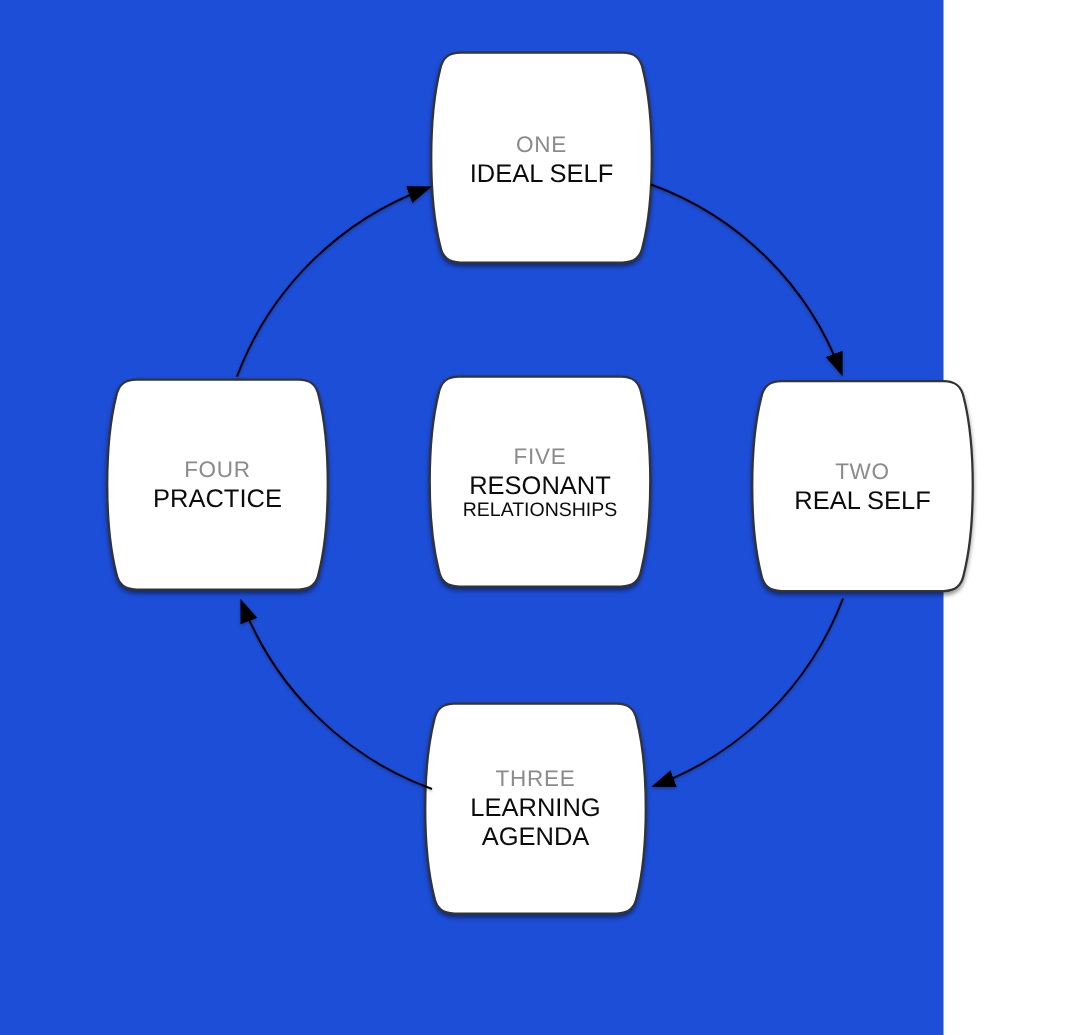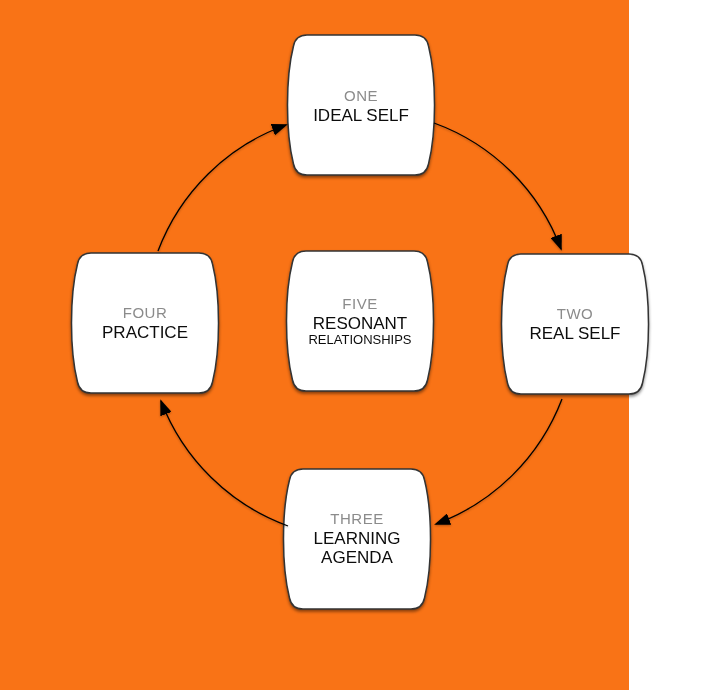--- a/index.html
+++ b/index.html
@@ -8,21 +8,21 @@
     background: #ffffff;
     width: 724px;
     height: 690px;
     overflow: hidden;
     font-family: "Liberation Sans", sans-serif;
   }
   .stage {
     position: relative;
     width: 629px;
     height: 690px;
-    background: #f97316;
+    background: #1d4ed8;
   }
   svg { display: block; }
   .shape {
     fill: #ffffff;
     stroke: #333333;
     stroke-width: 1.5;
     filter: drop-shadow(0px 2.5px 1.5px rgba(0,0,0,0.45));
   }
   .arc {
     fill: none;

